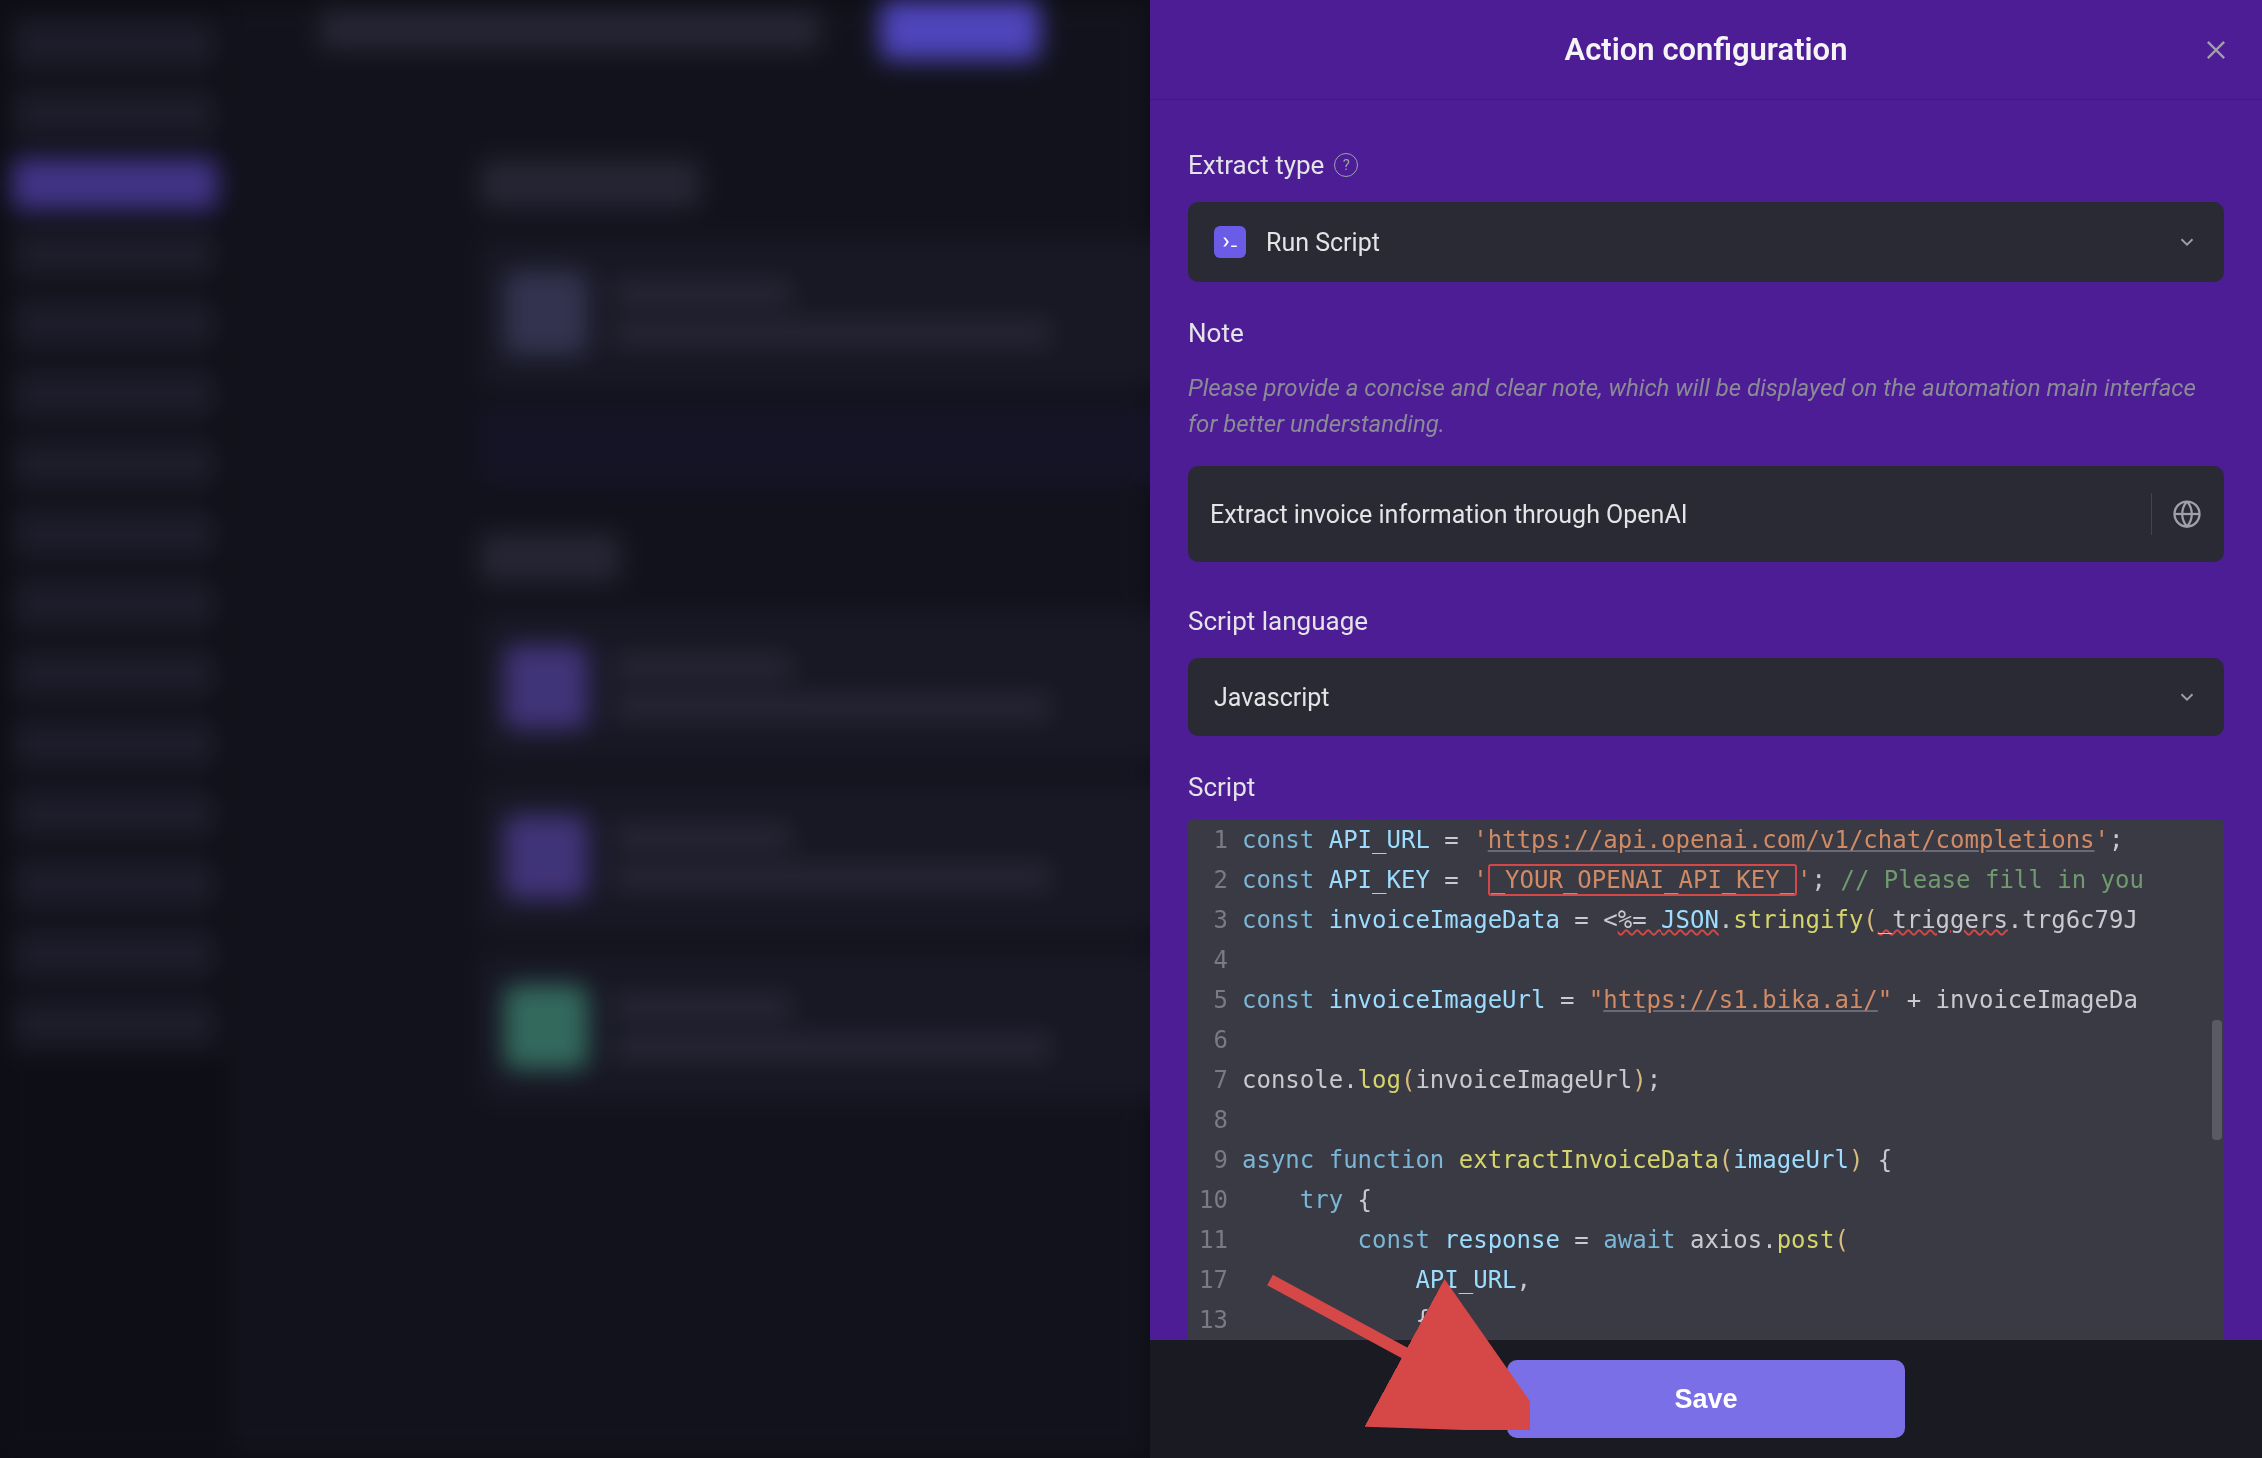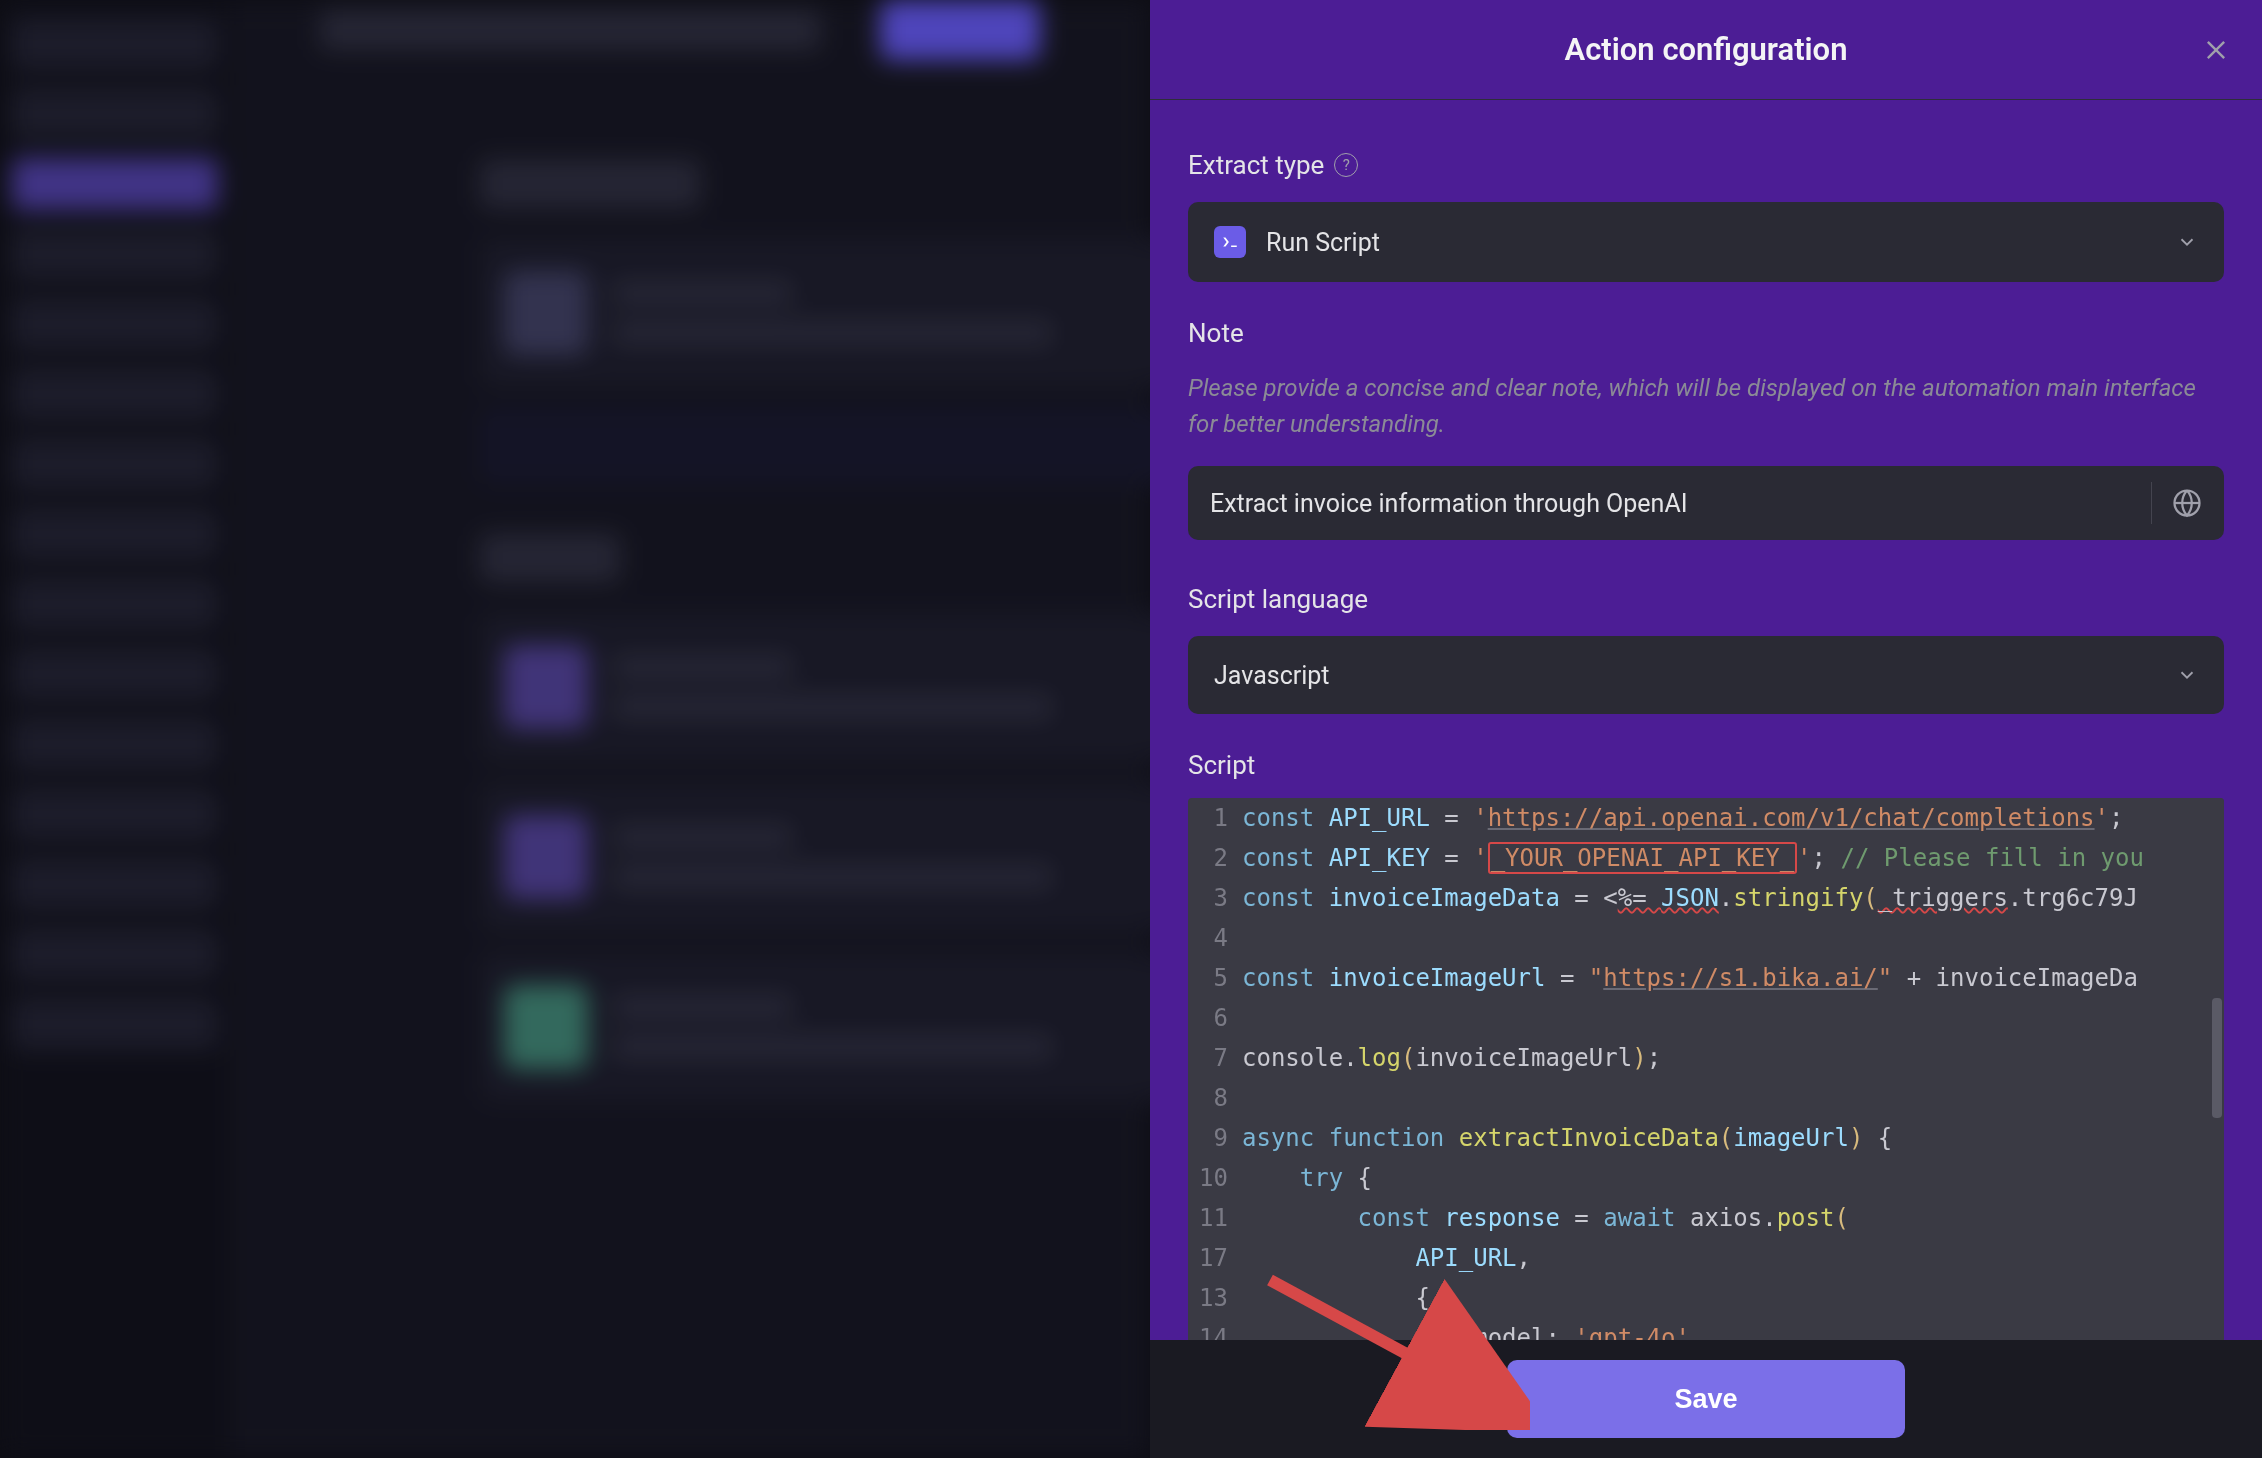--- a/index.html
+++ b/index.html
@@ -209,21 +209,21 @@
     .field-help {
       font-size: 24px;
       color: #8b8b96;
       line-height: 1.5;
       margin-bottom: 24px;
       font-style: italic;
     }
     .input-box {
       background: #2a2a34;
       border-radius: 10px;
-      height: 74px;
+      height: 96px;
       display: flex;
       align-items: center;
       padding: 0 22px;
       margin-bottom: 44px;
       position: relative;
     }
     .input-text {
       font-size: 25px;
       color: #e4e4e7;
       flex: 1;

